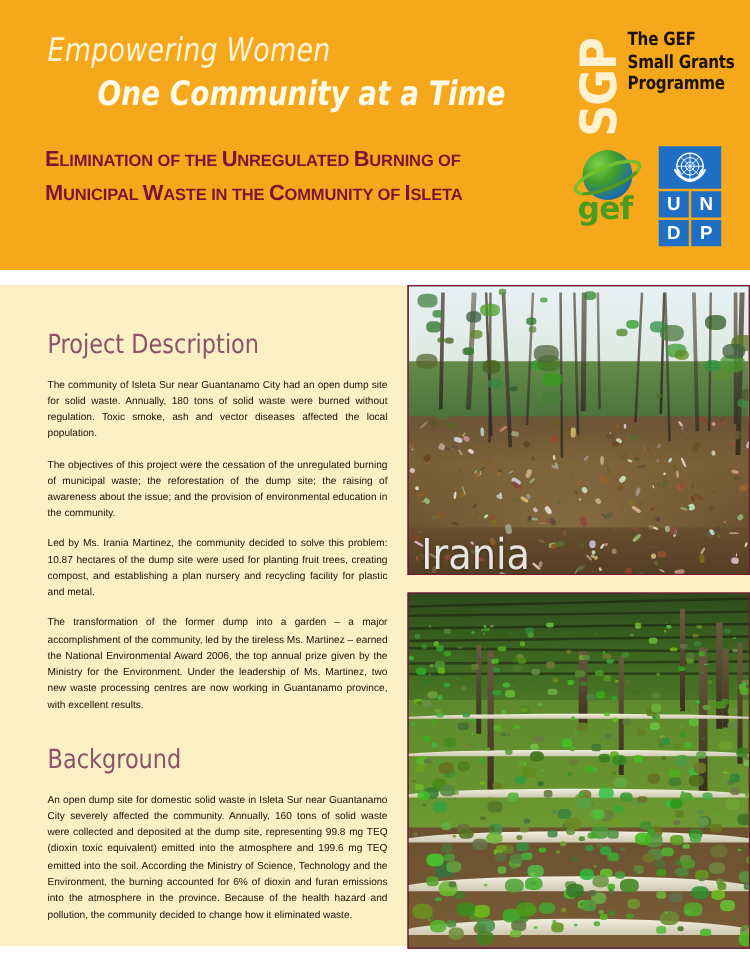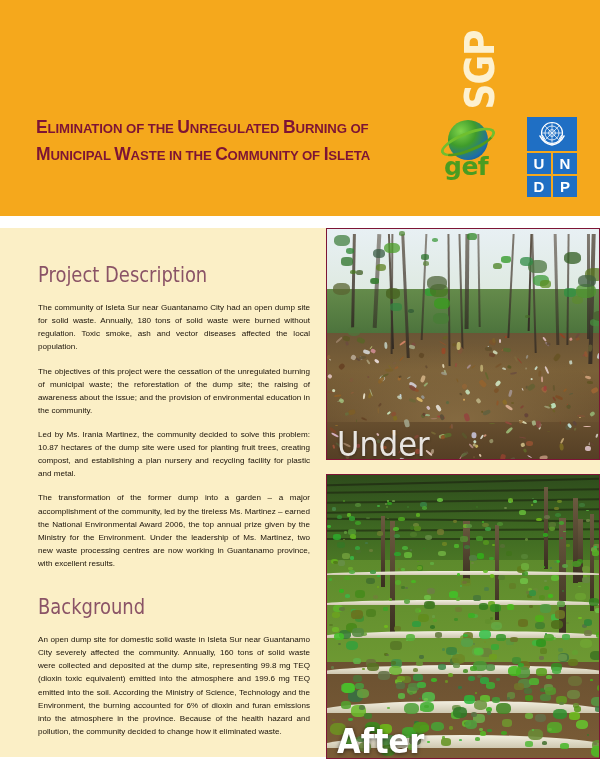--- a/index.html
+++ b/index.html
@@ -28,21 +28,21 @@
   .sgp-mark span{position:absolute;left:-21px;top:30px;width:86px;text-align:center;
     transform:rotate(-90deg);transform-origin:center center;
     font-family:"DejaVu Sans Condensed","Liberation Sans",sans-serif;font-weight:700;
     font-size:40px;color:#fdf1d0;letter-spacing:-1px;line-height:1;}
   .sgp-words{position:absolute;left:44px;top:0px;width:86px;color:#1c1208;
     font-family:"DejaVu Sans Condensed","Liberation Sans",sans-serif;font-weight:700;
     font-size:14.5px;line-height:1.22;letter-spacing:-.2px;}
   .sgp-words div{white-space:nowrap;transform:scaleX(.93);transform-origin:left center;}
 
   
-  .gef{position:absolute;left:440px;top:120px;width:62px;height:72px;text-align:right;}
+  .gef{position:absolute;left:458px;top:120px;width:62px;height:72px;text-align:right;}
   .gef-globe{position:absolute;left:8px;top:0;width:40px;height:40px;border-radius:50%;
     background:radial-gradient(circle at 32% 28%,#7fd34a 0%,#3f9c2b 38%,#1d6ea8 72%,#11456b 100%);}
   .gef-ring{position:absolute;left:-1px;top:12px;width:58px;height:20px;
     border:3px solid #6fbf2f;border-radius:50%;transform:rotate(-22deg);
     border-bottom-color:#4f9a1e;box-sizing:border-box;}
   .gef-txt{position:absolute;left:4px;top:34px;font-family:"DejaVu Sans","Liberation Sans",sans-serif;
     font-weight:700;font-size:25px;color:#4a9c21;line-height:1;letter-spacing:-.5px;}
 
   
   .undp{position:absolute;left:527px;top:117px;width:50px;height:78px;}
@@ -105,29 +105,38 @@
   .post{position:absolute;width:4px;background:linear-gradient(#6b5a3f,#3a2f20);}
   .wire{position:absolute;left:0;width:100%;height:2px;background:rgba(25,30,15,.55);}
 </style>
 </head>
 <body>
 
 <div class="page">
 
   <div class="header">
 
+    <div class="tagline">
+      <div class="tagline-1">Empowering Women</div>
+      <div class="tagline-2">One Community at a Time</div>
+    </div>
 
     <div class="maintitle">
       <span class="ln" id="tl1"><span class="cap">E</span><span class="sm">LIMINATION</span><span class="sm"> </span><span class="sm">OF</span><span class="sm"> </span><span class="sm">THE</span><span class="sm"> </span><span class="cap">U</span><span class="sm">NREGULATED</span><span class="sm"> </span><span class="cap">B</span><span class="sm">URNING</span><span class="sm"> </span><span class="sm">OF</span></span>
       <span class="ln" id="tl2"><span class="cap">M</span><span class="sm">UNICIPAL</span><span class="sm"> </span><span class="cap">W</span><span class="sm">ASTE</span><span class="sm"> </span><span class="sm">IN</span><span class="sm"> </span><span class="sm">THE</span><span class="sm"> </span><span class="cap">C</span><span class="sm">OMMUNITY</span><span class="sm"> </span><span class="sm">OF</span><span class="sm"> </span><span class="cap">I</span><span class="sm">SLETA</span></span>
     </div>
 
     <div class="sgp">
       <div class="sgp-mark">
         <span>SGP</span>
+      </div>
+      <div class="sgp-words">
+        <div>The GEF</div>
+        <div>Small Grants</div>
+        <div>Programme</div>
       </div>
     </div>
 
     <div class="gef">
       <div class="gef-globe"></div>
       <div class="gef-ring"></div>
       <div class="gef-txt">gef</div>
     </div>
 
     <div class="undp">
@@ -462,21 +471,21 @@
         <div class="litter" style="left: 71.2757%; top: 76.5669%; width: 2.0355px; height: 3.96404px; background: rgba(128, 68, 52, 0.9); transform: rotate(51.3025deg);"></div>
         <div class="litter" style="left: 12.3907%; top: 82.144%; width: 6.24225px; height: 2.24753px; background: rgba(100, 67, 37, 0.9); transform: rotate(21.9761deg);"></div>
         <div class="litter" style="left: 76.4223%; top: 59.5961%; width: 1.55317px; height: 4.44769px; background: rgba(212, 241, 226, 0.8); transform: rotate(33.8997deg);"></div>
         <div class="litter" style="left: 88.3706%; top: 76.4231%; width: 3.71826px; height: 3.56451px; background: rgba(91, 85, 43, 0.9); transform: rotate(132.073deg);"></div>
         <div class="litter" style="left: 73.2356%; top: 92.1252%; width: 7.48751px; height: 4.59799px; background: rgba(146, 81, 49, 0.9); transform: rotate(1.49691deg);"></div>
         <div class="litter" style="left: 56.0172%; top: 66.2023%; width: 7.61093px; height: 4.54815px; background: rgba(147, 99, 47, 0.9); transform: rotate(47.1705deg);"></div>
         <div class="litter" style="left: 61.7155%; top: 66.1544%; width: 5.83851px; height: 4.41497px; background: rgba(216, 249, 211, 0.8); transform: rotate(134.094deg);"></div>
         <div class="litter" style="left: 15.3305%; top: 51.4815%; width: 3.92026px; height: 1.19846px; background: rgba(192, 199, 121, 0.85); transform: rotate(127.268deg);"></div>
         <div class="litter" style="left: 41.8621%; top: 89.6836%; width: 3.60618px; height: 3.89861px; background: rgba(140, 80, 36, 0.9); transform: rotate(71.6914deg);"></div>
       </div>
-    <div class="label">Under</div>
+    <div class="label">Irania</div>
   </div>
 
   <div class="photo photo-after">
     <div class="scene" id="scene-after">
       <div class="a-top"></div>
       <div class="a-mid"></div>
       <div class="a-bot"></div>
     <div class="wire" style="top: 2%; transform: rotate(-1.35419deg);"></div>
         <div class="wire" style="top: 5.4%; transform: rotate(-0.709426deg);"></div>
         <div class="wire" style="top: 8.8%; transform: rotate(-0.741358deg);"></div>
@@ -913,16 +922,15 @@
         <div class="litter" style="left: 10.73%; top: 26.5551%; width: 4.44272px; height: 3.33204px; background: rgba(75, 112, 44, 0.88);"></div>
         <div class="litter" style="left: 92.2295%; top: 50.0648%; width: 3.69443px; height: 2.77082px; background: rgba(114, 193, 33, 0.88);"></div>
         <div class="litter" style="left: 6.1364%; top: 92.3152%; width: 13.2922px; height: 9.96917px; background: rgba(83, 179, 43, 0.88);"></div>
         <div class="litter" style="left: 85.784%; top: 94.6397%; width: 8.67297px; height: 6.50473px; background: rgba(74, 183, 42, 0.88);"></div>
         <div class="litter" style="left: 64.5057%; top: 86.3716%; width: 9.88771px; height: 7.41578px; background: rgba(111, 149, 47, 0.88);"></div>
         <div class="litter" style="left: 75.6349%; top: 8.84424%; width: 3.98961px; height: 2.99221px; background: rgba(78, 189, 73, 0.88);"></div>
         <div class="litter" style="left: 52.5047%; top: 67.3909%; width: 7.0775px; height: 5.30813px; background: rgba(67, 163, 37, 0.88);"></div>
         <div class="litter" style="left: 28.4486%; top: 27.3451%; width: 7.8121px; height: 5.85908px; background: rgba(102, 183, 57, 0.88);"></div>
         <div class="litter" style="left: 36.8%; top: 94.0399%; width: 2.6666px; height: 1.99995px; background: rgba(67, 193, 48, 0.88);"></div>
       </div>
-    <div class="label">After</div>
   </div>
 
 </div>
 
 </body></html>

